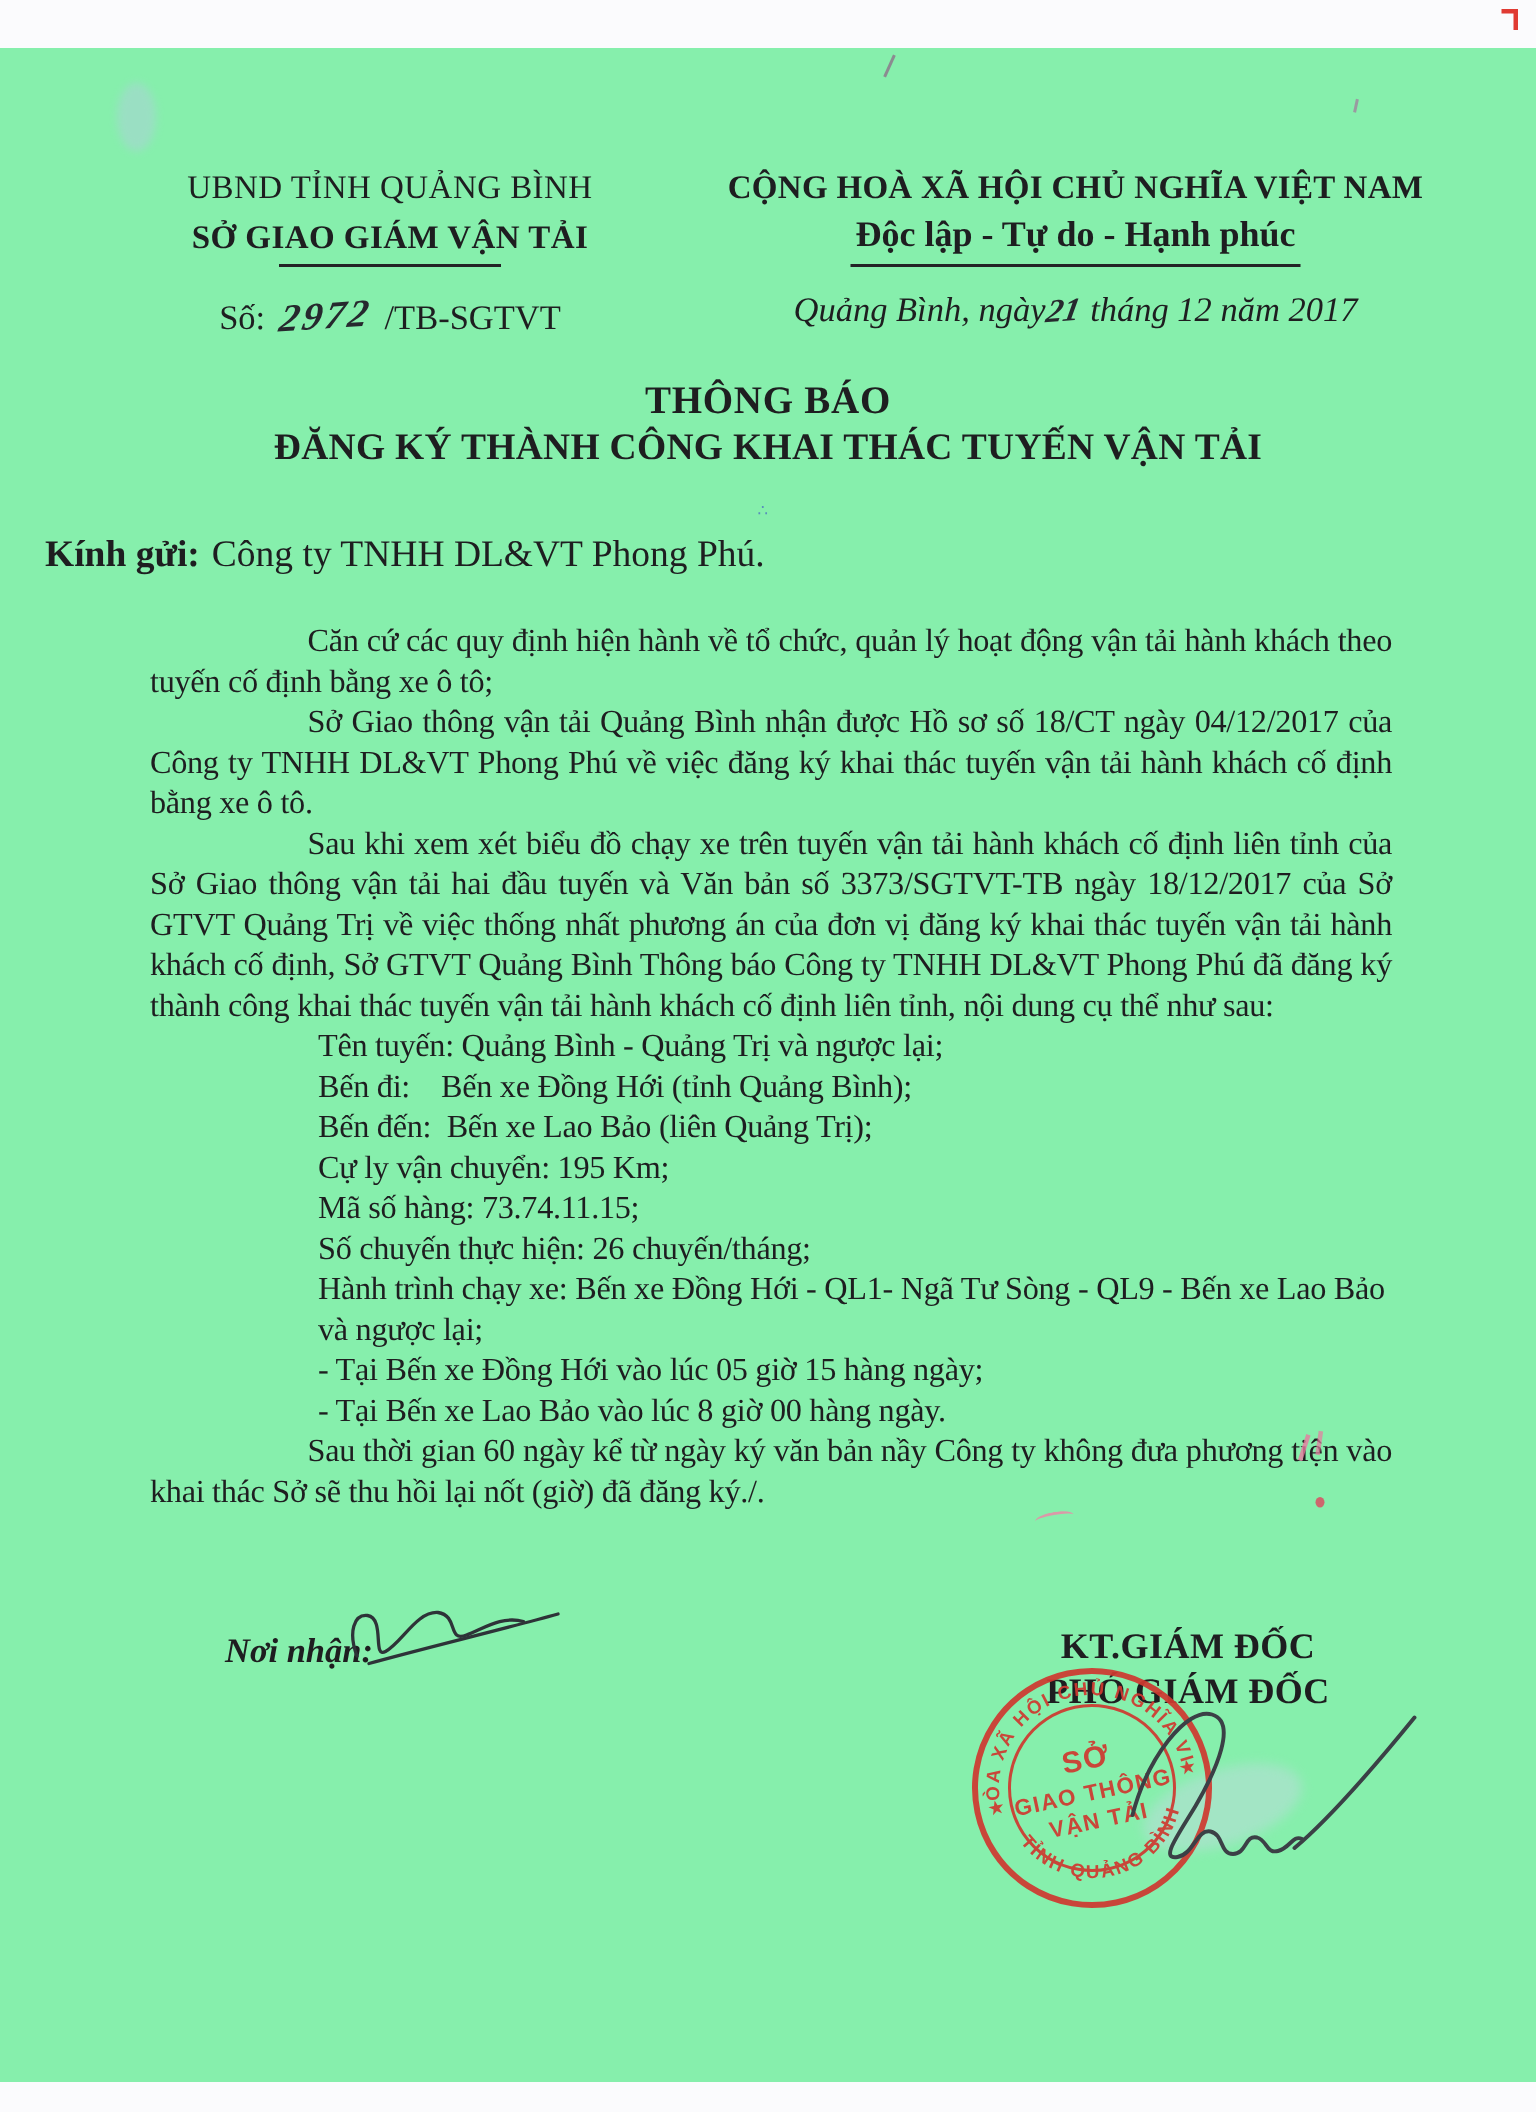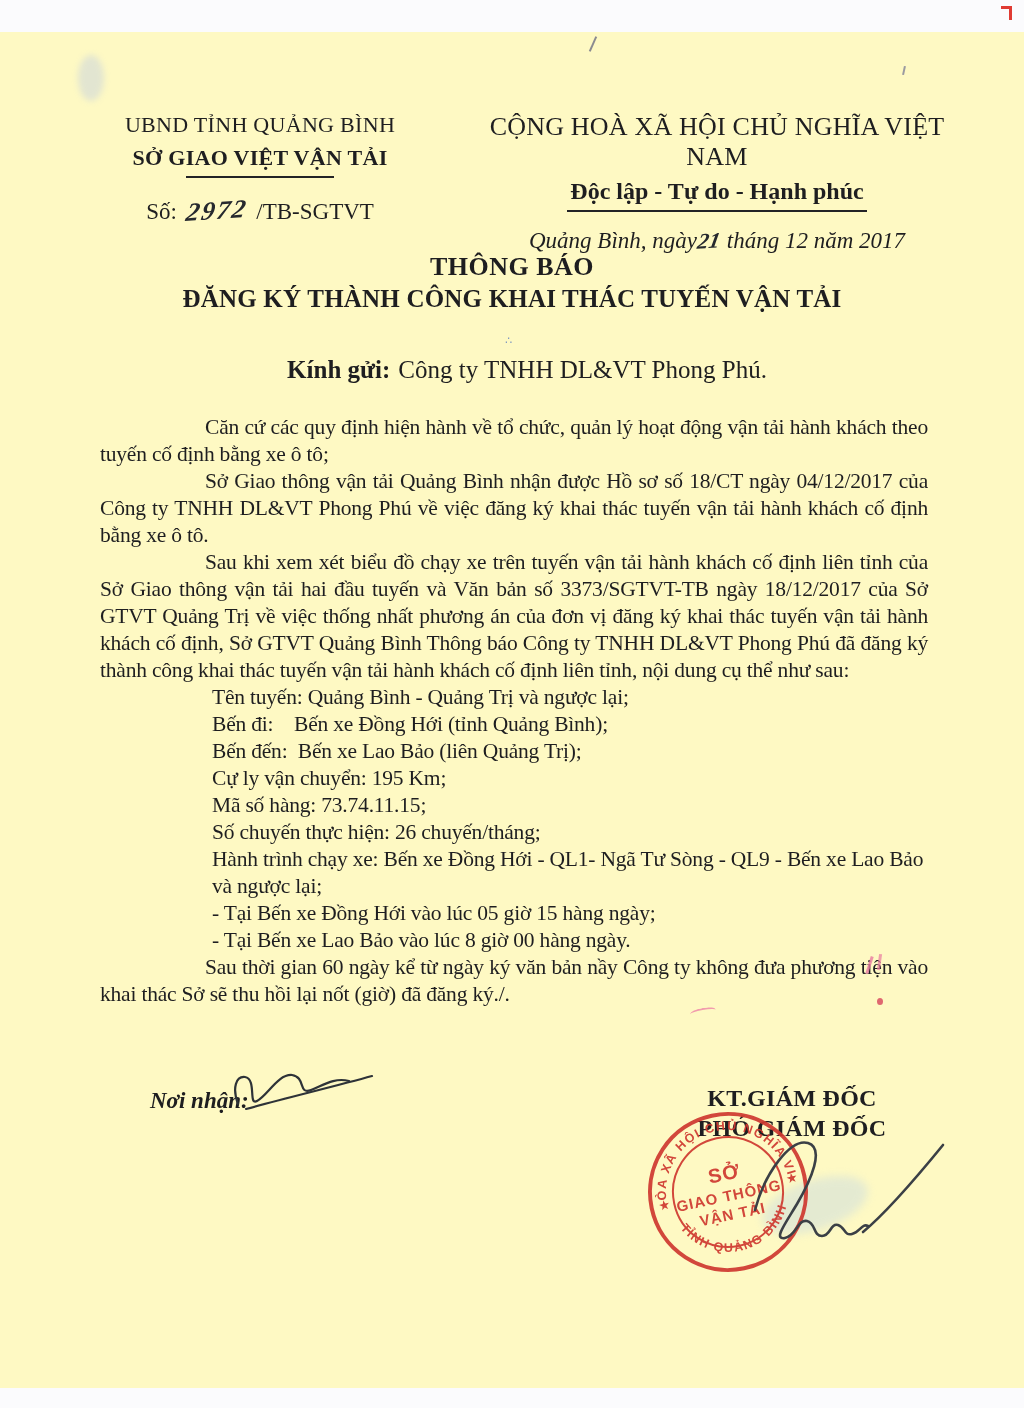--- a/index.html
+++ b/index.html
@@ -1,19 +1,19 @@
 <!DOCTYPE html>
 <html><head>
 <meta charset="utf-8">
 <style>
   * { margin:0; padding:0; box-sizing:border-box; }
   html,body { background:#ffffff; }
   .page {
     position:relative; width:1024px; height:1408px;
-    background:#fef9c3;
+    background:#86efac;
     font-family:"Liberation Serif", serif;
     color:#1e1e20; overflow:hidden;
   }
   .edge-strip { position:absolute; left:0; width:100%; background:#fbfbfd; }
   .edge-top { top:0; height:32px; }
   .edge-bottom { bottom:0; height:20px; }
 
   
   .header { position:absolute; top:112px; left:60px; right:50px; display:flex; }
   .hdr-left { width:400px; text-align:center; }
@@ -23,29 +23,29 @@
   .rule { height:2px; background:#232326; margin:5px auto 0; }
   .rule-left { width:148px; }
   .rule-right { width:300px; }
   .so-line { margin-top:18px; font-size:23px; }
   .hand {
     display:inline-block; font-style:italic; font-weight:bold;
     transform:skewX(-14deg) rotate(-4deg); letter-spacing:2px;
     color:#26292e; padding:0 4px; font-size:26px;
   }
   .hand-day { font-size:22px; letter-spacing:0; padding:0 1px; }
-  .natl-line1 { font-size:26px; font-weight:normal; letter-spacing:.2px; }
+  .natl-line1 { font-size:22px; font-weight:bold; letter-spacing:.2px; }
   .natl-line2 { font-size:24px; font-weight:bold; margin-top:6px; }
   .date-line { margin-top:16px; font-size:23px; font-style:italic; }
 
   
   .title-block { position:absolute; top:252px; left:0; width:100%; text-align:center; }
   .title-1 { font-size:26px; font-weight:bold; letter-spacing:.5px; }
   .title-2, .title-3 { font-size:25px; font-weight:bold; margin-top:3px; letter-spacing:.2px; }
-  .salutation { position:absolute; top:356px; left:0; width:100%; text-align:center; font-size:25px;padding-left:30px; }
+  .salutation { position:absolute; top:356px; left:0; width:100%; text-align:left; font-size:25px;padding-left:30px; }
   .salutation b { margin-right:8px; }
 
   
   .body-text { position:absolute; top:414px; left:100px; width:828px;
     font-size:21.5px; line-height:27px; letter-spacing:-0.2px; }
   .para { text-align:justify; text-indent:105px; }
   .detail { margin-left:112px; white-space:pre-wrap; text-align:left; }
 
   
   .recip-label { position:absolute; top:1088px; left:150px; font-size:23px;
@@ -106,21 +106,21 @@
 </head>
 <body>
 
 <div class="page">
   <div class="edge-strip edge-top"></div>
   <div class="edge-strip edge-bottom"></div>
 
   <div class="header">
     <div class="hdr-left">
       <div class="hdr-line1">UBND TỈNH QUẢNG BÌNH</div>
-      <div class="hdr-line2">SỞ GIAO VIỆT VẬN TẢI</div>
+      <div class="hdr-line2">SỞ GIAO GIÁM VẬN TẢI</div>
       <div class="rule rule-left"></div>
       <div class="so-line">
         <span>Số:</span>
         <span class="hand">2972</span>
         <span>/TB-SGTVT</span>
       </div>
     </div>
     <div class="hdr-right">
       <div class="natl-line1">CỘNG HOÀ XÃ HỘI CHỦ NGHĨA VIỆT NAM</div>
       <div class="natl-line2">Độc lập - Tự do - Hạnh phúc</div>

